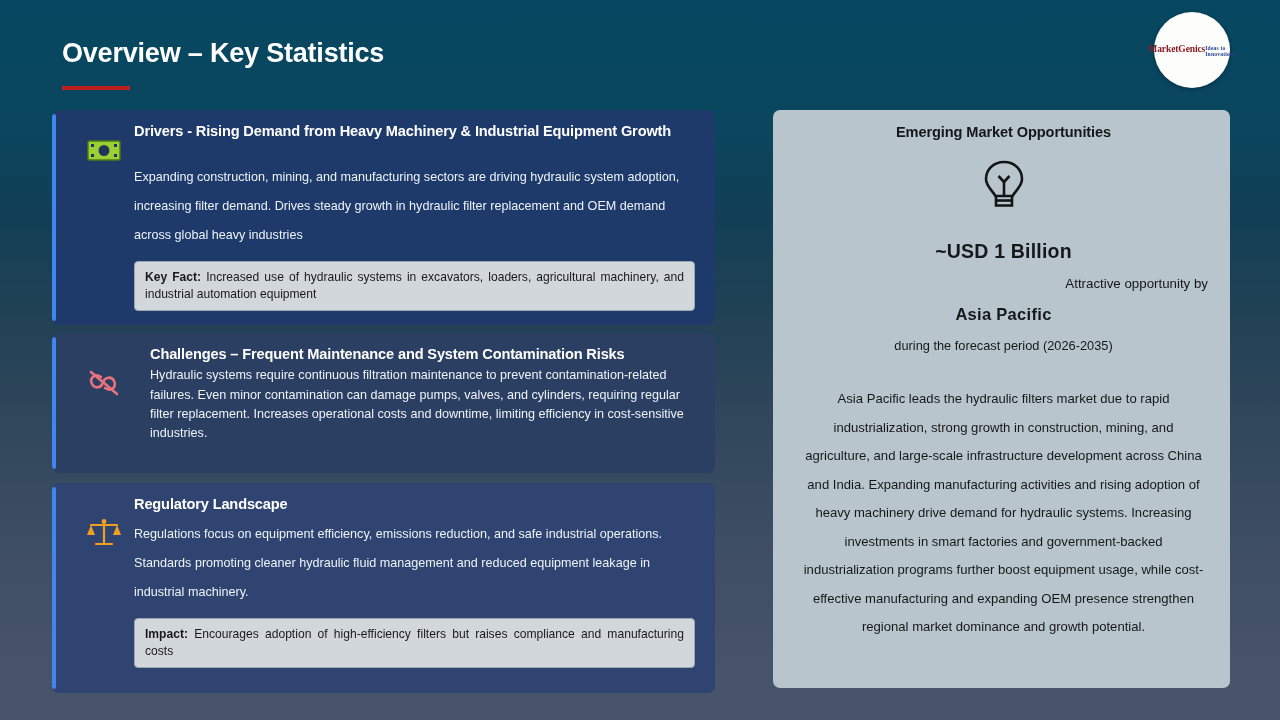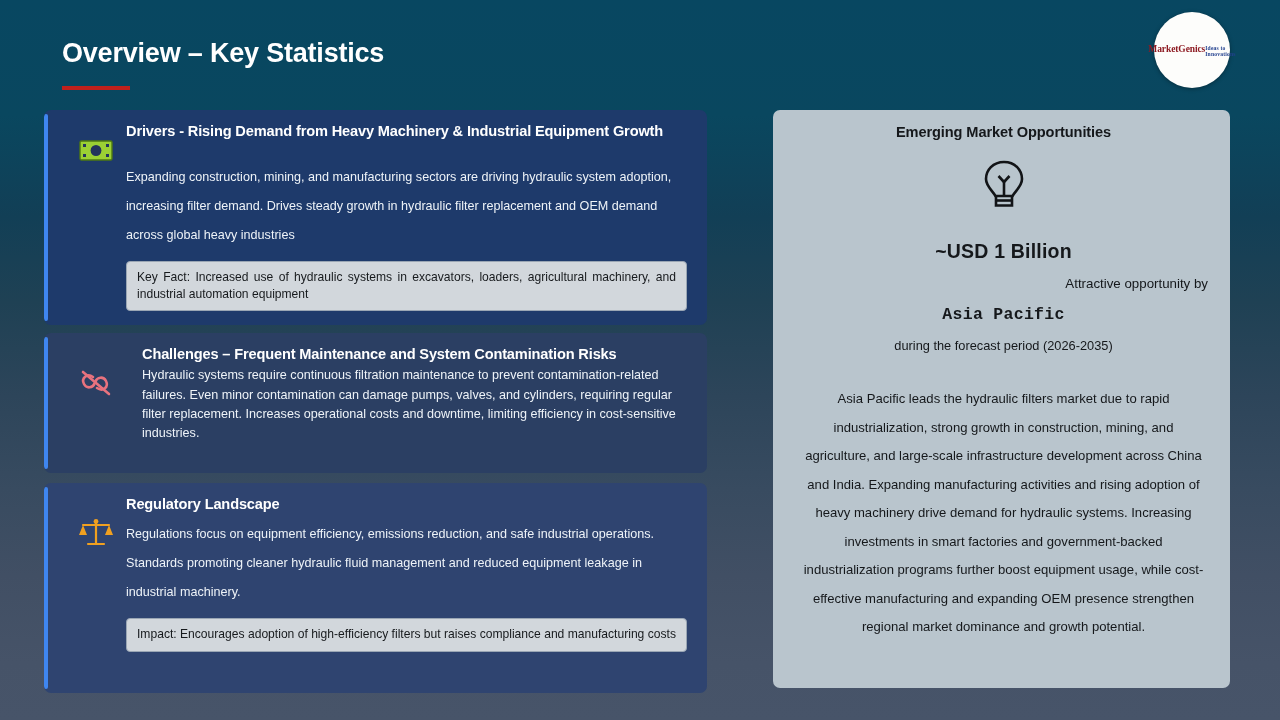--- a/index.html
+++ b/index.html
@@ -67,21 +67,21 @@
   .logo-tag {
     font-family: "Liberation Serif", serif;
     font-size: 5.6px;
     font-weight: bold;
     color: #23418f;
     letter-spacing: 0.2px;
     margin-top: 1px;
   }
 
   
-  .cards { position: absolute; left: 44px; top: 110px; width: 663px; }
+  .cards { position: absolute; left: 52px; top: 110px; width: 663px; }
 
   .card {
     position: relative;
     border-radius: 7px;
     overflow: hidden;
     display: flex;
     padding: 12px 20px 14px 26px;
   }
   .card::before {
     content: "";
@@ -127,21 +127,21 @@
     margin-top: 12px;
     background: #d2d7dc;
     border: 1px solid #9aa6b4;
     border-radius: 4px;
     padding: 7px 10px 8px 10px;
     color: #171a1d;
     font-size: 12.1px;
     line-height: 1.36;
     text-align: justify;
   }
-  .callout b { font-weight: normal; }
+  .callout b { font-weight: bold; }
 
   
   .panel {
     position: absolute;
     left: 773px; top: 110px;
     width: 457px; height: 578px;
     background: #b9c5cd;
     border-radius: 7px;
     padding: 14px 22px 10px 26px;
     text-align: center;
@@ -162,21 +162,20 @@
   .panel-sub {
     margin-top: 13px;
     font-size: 13.3px;
     text-align: right;
   }
   .panel-region {
     margin-top: 14px;
     font-size: 16.5px;
     font-weight: bold;
     letter-spacing: 0.3px;
-    font-family: Liberation Mono, monospace;
   }
   .panel-period {
     margin-top: 14px;
     font-size: 12.8px;
   }
   .panel-para {
     margin-top: 32px;
     font-size: 13.1px;
     line-height: 2.18;
     text-align: center;

